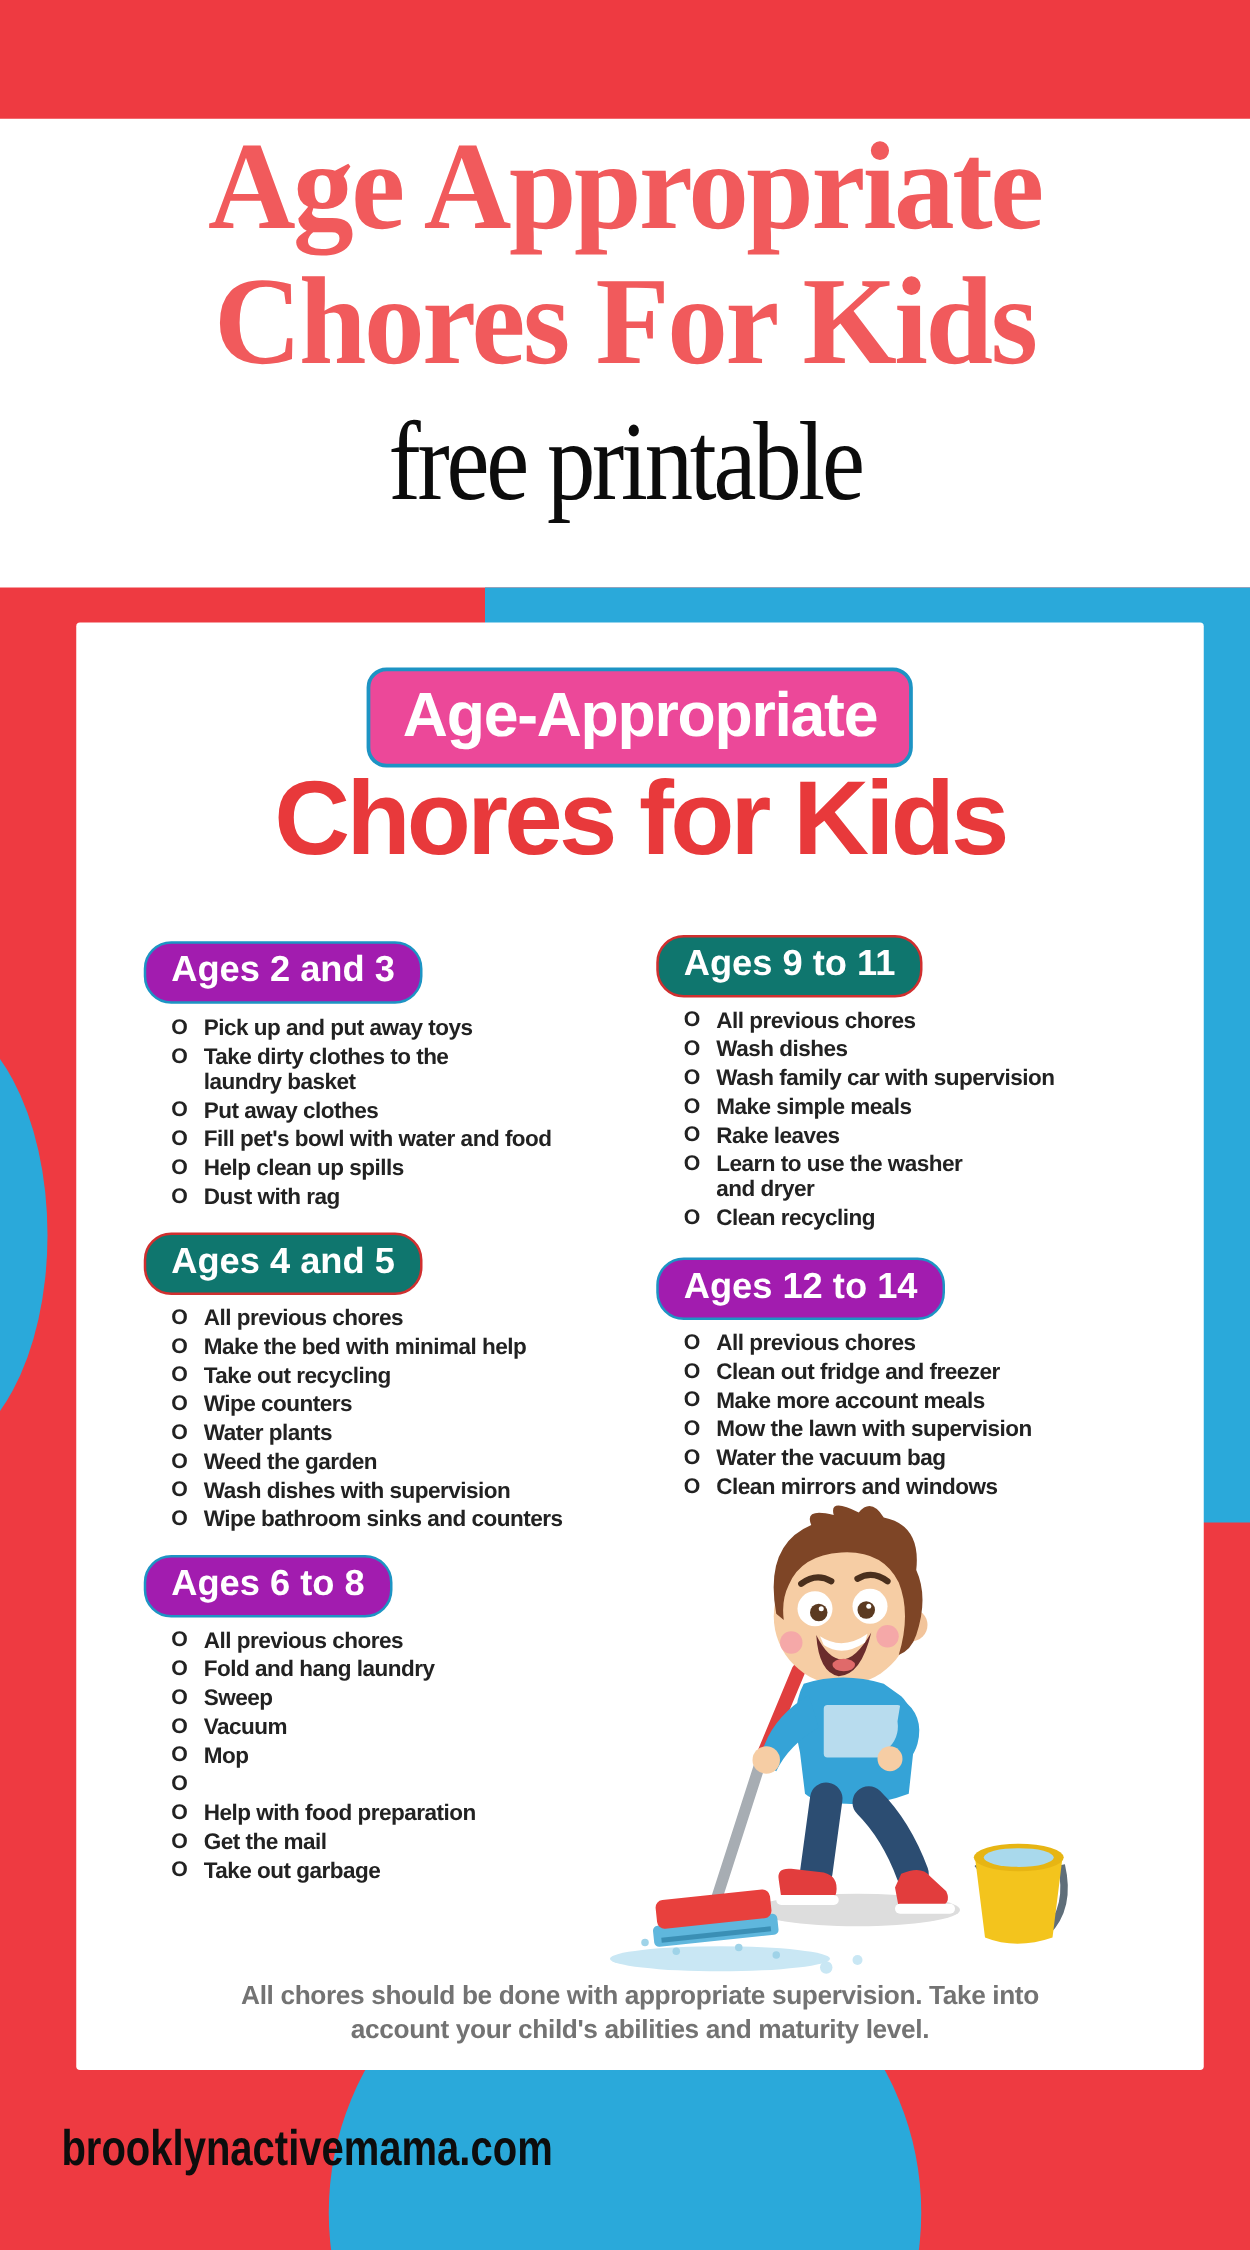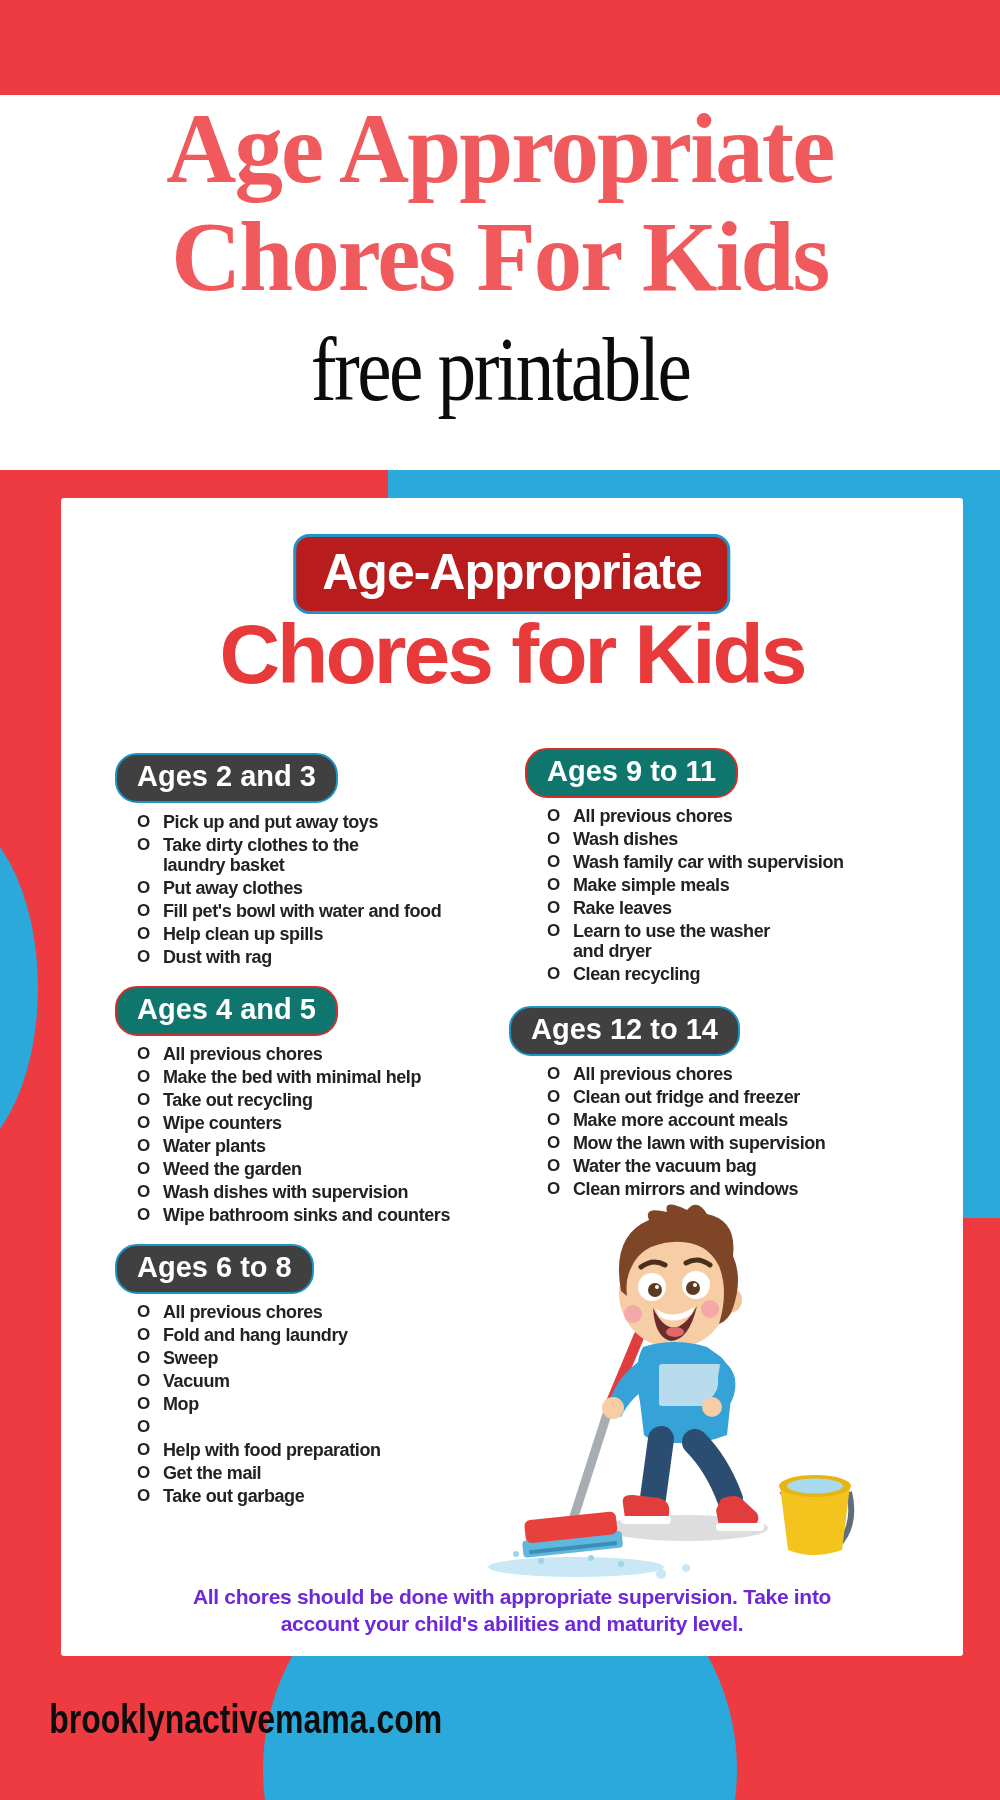--- a/index.html
+++ b/index.html
@@ -29,49 +29,49 @@
   .blob-top{left:388px; top:470px; width:712px; height:748px; border-radius:0 0 0 300px;}
   .blob-left{left:-152px; top:812px; width:190px; height:352px; border-radius:50%;}
   .blob-dome{left:263px; top:1533px; width:474px; height:474px; border-radius:50%;}
   
   .card{
     position:absolute; left:61px; top:498px; width:902px; height:1158px;
     background:#ffffff; border-radius:3px;
   }
   .badge-pill{
     position:absolute; top:36px; left:50%; transform:translateX(-50%);
-    background:#b91c1c; border:3px solid #1d94c4; border-radius:16px;
+    background:#ec4899; border:3px solid #1d94c4; border-radius:16px;
     color:#fff; font-size:50px; font-weight:700; letter-spacing:-1px;
     padding:6px 26px 10px; white-space:nowrap;
   }
   .poster-title{
     position:absolute; top:108px; left:0; width:100%; text-align:center;
     color:#e8393b; font-size:84px; font-weight:700; letter-spacing:-3px;
     white-space:nowrap;
   }
   .age-pill{
     position:absolute; display:inline-block; color:#fff;
     font-size:29px; font-weight:700; letter-spacing:0;
     padding:5px 20px 8px; border-radius:22px; white-space:nowrap;
   }
-  .pill-blue{background:#404040; border:2px solid #1d94c4;}
+  .pill-blue{background:#a21caf; border:2px solid #1d94c4;}
   .pill-red{background:#0f766e; border:2px solid #d02f2f;}
   .chore-list{position:absolute;}
   .chore-item{
     display:flex; align-items:flex-start; margin-bottom:3px;
     color:#222; font-size:18px; font-weight:700; line-height:20px;
     letter-spacing:-0.4px;
   }
   .bullet{flex:0 0 26px; font-size:17px; font-weight:700;}
   .chore-text{white-space:pre-line;}
   .list-left{width:352px;}
   .list-right{width:405px;}
   .disclaimer{
     position:absolute; left:70px; top:1085px; width:762px; text-align:center;
-    color:#6d28d9; font-size:21px; font-weight:700; line-height:27px;
+    color:#737373; font-size:21px; font-weight:700; line-height:27px;
     letter-spacing:-0.3px; white-space:pre-line;
   }
   .illustration{position:absolute; left:420px; top:698px; width:380px; height:390px;}
   
   .site-credit{
     position:absolute; left:0; top:1693px; width:1000px; 
     color:#0d0d0d; font-size:40px; font-weight:700; line-height:52px;
   }
   .site-credit span{display:inline-block; transform:scaleX(.8);}
 </style>
@@ -225,21 +225,21 @@
           <span class="bullet">O</span>
           <span class="chore-text">Learn to use the washer
 and dryer</span>
         </div>
         <div class="chore-item">
           <span class="bullet">O</span>
           <span class="chore-text">Clean recycling</span>
         </div>
       </div>
 
-    <div class="age-pill pill-blue" style="left:448px; top:508px;">Ages 12 to 14</div>
+    <div class="age-pill pill-blue" style="left:464px; top:508px;">Ages 12 to 14</div>
     <div class="chore-list list-right" style="left:486px; top:566px;">
         <div class="chore-item">
           <span class="bullet">O</span>
           <span class="chore-text">All previous chores</span>
         </div>
         <div class="chore-item">
           <span class="bullet">O</span>
           <span class="chore-text">Clean out fridge and freezer</span>
         </div>
         <div class="chore-item">

